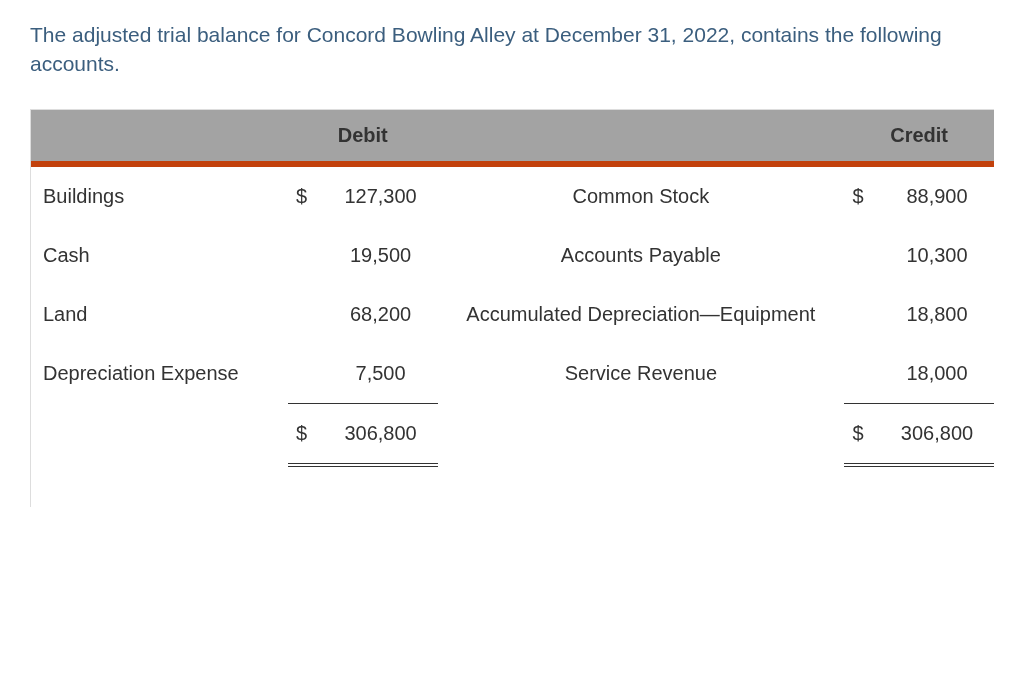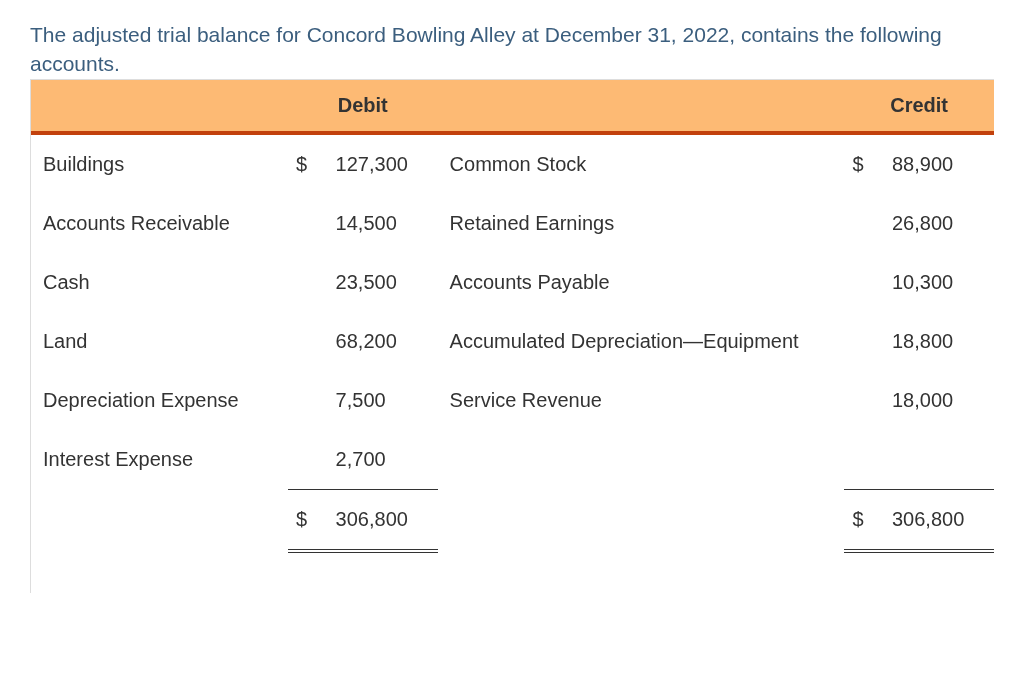--- a/index.html
+++ b/index.html
@@ -10,57 +10,58 @@
     body {
       font-family: 'Segoe UI', Tahoma, Geneva, Verdana, sans-serif;
       background: #fff;
       padding: 20px 30px;
       width: 1024px;
       color: #333;
     }
     .intro {
       font-size: 21px;
       color: #3b5e7e;
+      margin-bottom: 30px;
       line-height: 1.4;
     }
     .table-wrap {
       border: 1px solid #ddd;
       border-top: none;
       border-bottom: none;
       border-right: none;
       padding-bottom: 40px;
     }
     table {
       width: 100%;
       border-collapse: collapse;
       font-size: 20px;
       color: #333;
     }
     thead th {
-      background: #fdba74;
+      background: #a3a3a3;
       border-top: 1px solid #ddd;
-      border-bottom: 4px solid #c2410c;
+      border-bottom: 6px solid #c2410c;
       padding: 14px 12px;
       font-weight: 700;
       text-align: left;
     }
     thead th.num {
       text-align: center;
     }
     tbody td {
       padding: 18px 12px;
       vertical-align: middle;
       margin-top: 48px;
     }
     td.label {
       text-align: left;
       width: 240px;
     }
     td.label2 {
-      text-align: left;
+      text-align: center;
       width: 380px;
     }
     td.num {
       text-align: right;
       width: 120px;
       white-space: nowrap;
       font-variant-numeric: tabular-nums;
     }
     td.cur {
       text-align: right;
@@ -68,21 +69,21 @@
       padding-right: 2px;
       padding-left: 0;
     }
     .total-border {
       border-bottom: 4px double #333;
       border-top: 1.5px solid #333;
     }
     .num-cell-inner {
       display: inline-block;
       min-width: 90px;
-      text-align: left;
+      text-align: center;
     }
   </style>
 </head>
 <body>
 
 <p class="intro">The adjusted trial balance for Concord Bowling Alley at December 31, 2022, contains the following accounts.</p>
 
 <div class="table-wrap">
 <table>
   <thead>
@@ -96,31 +97,23 @@
   <tbody>
     <tr>
       <td class="label">Buildings</td>
       <td class="cur">$</td>
       <td class="num"><span class="num-cell-inner">127,300</span></td>
       <td class="label2">Common Stock</td>
       <td class="cur">$</td>
       <td class="num"><span class="num-cell-inner">88,900</span></td>
     </tr>
     <tr>
-      <td class="label">Accounts Receivable</td>
-      <td class="cur"></td>
-      <td class="num"><span class="num-cell-inner">14,500</span></td>
-      <td class="label2">Retained Earnings</td>
-      <td class="cur"></td>
-      <td class="num"><span class="num-cell-inner">26,800</span></td>
-    </tr>
-    <tr>
       <td class="label">Cash</td>
       <td class="cur"></td>
-      <td class="num"><span class="num-cell-inner">23,500</span></td>
+      <td class="num"><span class="num-cell-inner">19,500</span></td>
       <td class="label2">Accounts Payable</td>
       <td class="cur"></td>
       <td class="num"><span class="num-cell-inner">10,300</span></td>
     </tr>
     <tr>
       <td class="label">Land</td>
       <td class="cur"></td>
       <td class="num"><span class="num-cell-inner">68,200</span></td>
       <td class="label2">Accumulated Depreciation—Equipment</td>
       <td class="cur"></td>
@@ -128,28 +121,20 @@
     </tr>
     <tr>
       <td class="label">Depreciation Expense</td>
       <td class="cur"></td>
       <td class="num"><span class="num-cell-inner">7,500</span></td>
       <td class="label2">Service Revenue</td>
       <td class="cur"></td>
       <td class="num"><span class="num-cell-inner">18,000</span></td>
     </tr>
     <tr>
-      <td class="label">Interest Expense</td>
-      <td class="cur"></td>
-      <td class="num"><span class="num-cell-inner">2,700</span></td>
-      <td class="label2"></td>
-      <td class="cur"></td>
-      <td class="num"><span class="num-cell-inner"></span></td>
-    </tr>
-    <tr>
       <td class="label"></td>
       <td class="cur total-border">$</td>
       <td class="num total-border"><span class="num-cell-inner">306,800</span></td>
       <td class="label2"></td>
       <td class="cur total-border">$</td>
       <td class="num total-border"><span class="num-cell-inner">306,800</span></td>
     </tr>
   </tbody>
 </table>
 </div>

